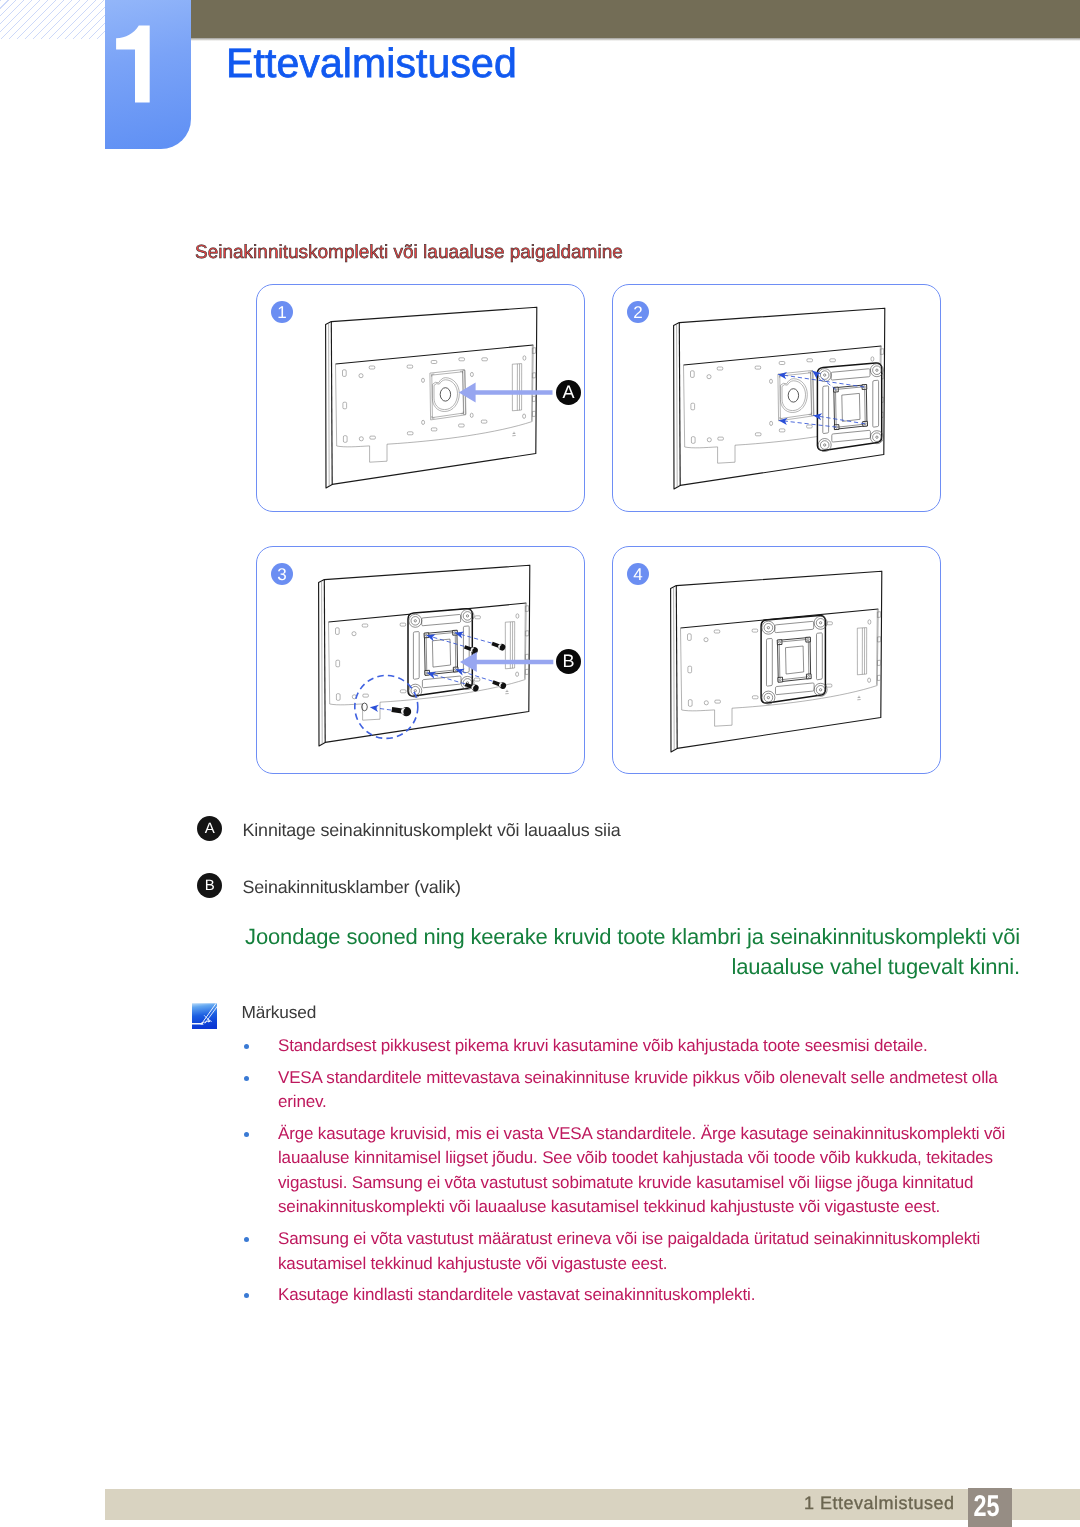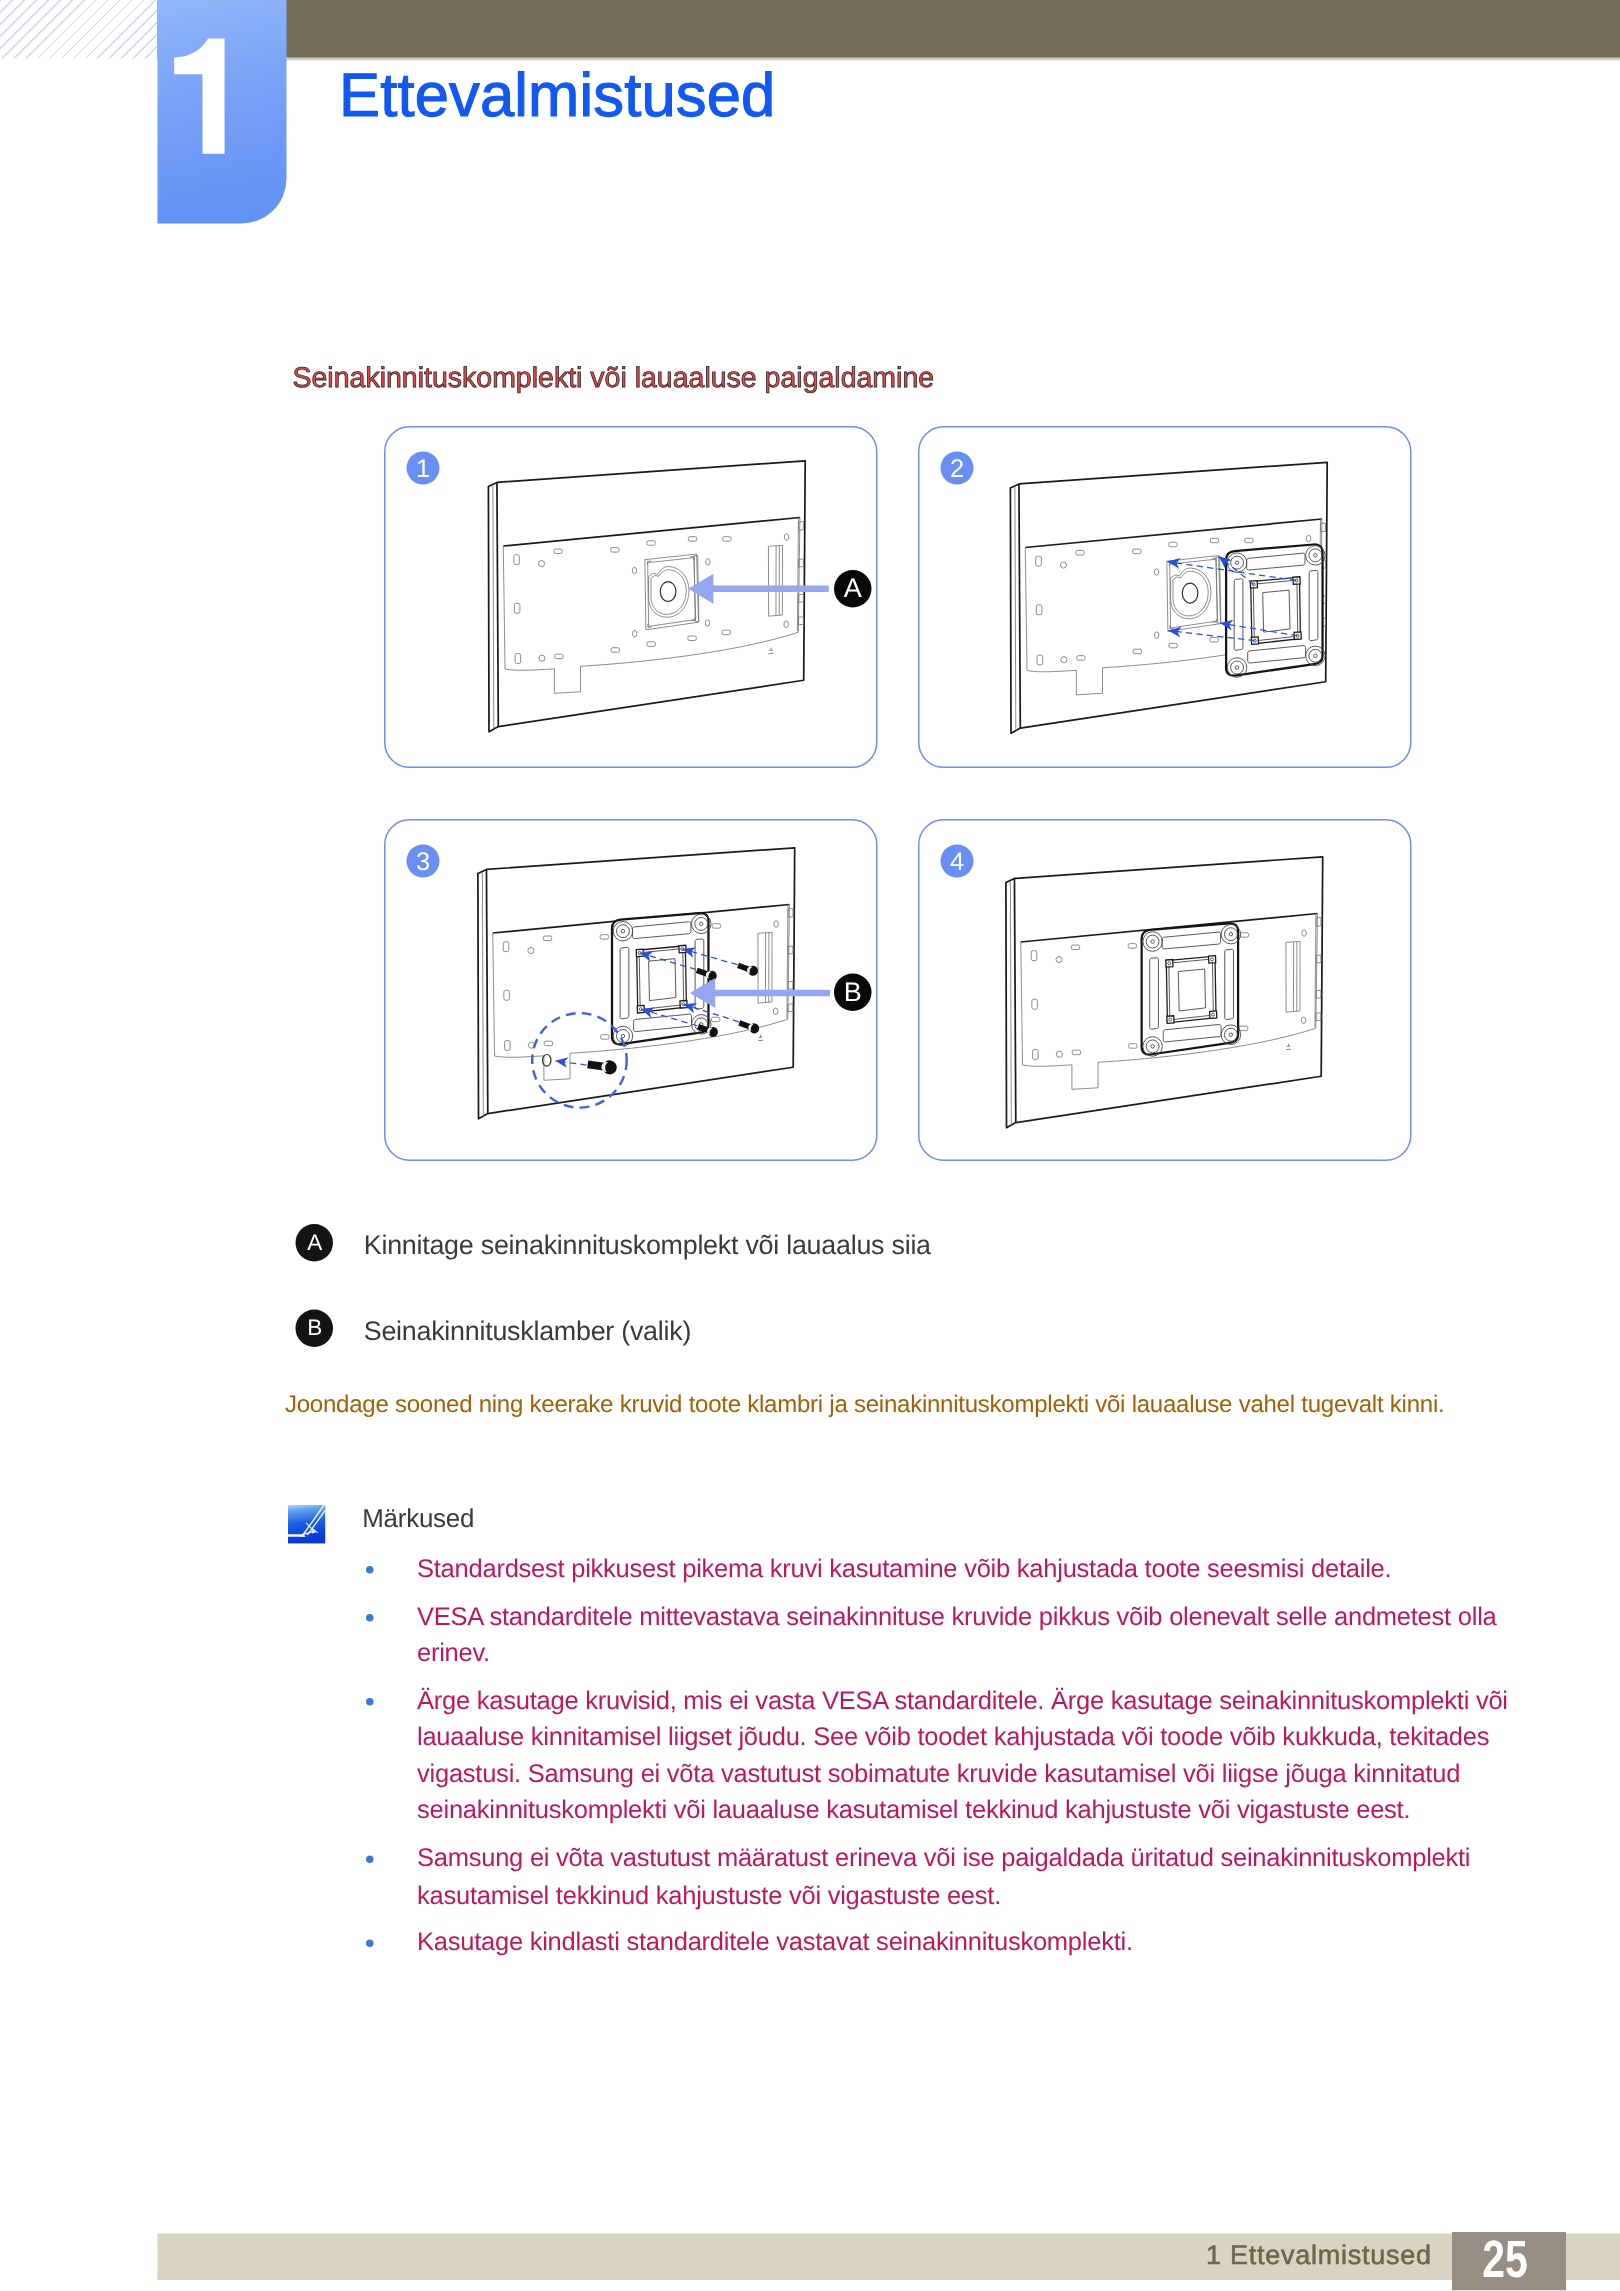--- a/index.html
+++ b/index.html
@@ -59,36 +59,36 @@
 
   
   .legend{position:absolute;font-size:17.9px;letter-spacing:-0.16px;color:#3a3a3a;}
   .leg-a{left:197px;top:816px;}
   .leg-b{left:197px;top:873px;}
   .leg-badge{position:absolute;left:0;top:0;width:25.4px;height:25.4px;border-radius:50%;background:#141414;
      color:#fff;font-size:15px;text-align:center;line-height:25.6px;}
   .leg-txt{position:absolute;left:45.5px;top:4px;white-space:nowrap;}
 
   
-  .para{position:absolute;left:190px;top:922px;width:830px;font-size:16px;letter-spacing:-0.16px;color:#a16207;line-height:29.6px;}
+  .para{position:absolute;left:190px;top:922px;width:830px;font-size:22px;letter-spacing:-0.16px;color:#15803d;line-height:29.6px;text-align:right;}
 
   
   .note-icon{position:absolute;left:192px;top:1002.5px;width:25px;height:26.5px;}
   .note-title{position:absolute;left:241.5px;top:1001.5px;font-size:17.3px;letter-spacing:-0.16px;color:#3a3a3a;}
   .notes{position:absolute;left:240px;top:1034px;width:770px;}
   .note-li{position:relative;font-size:17px;letter-spacing:-0.16px;color:#be185d;line-height:24.5px;margin-bottom:7.2px;padding-left:38px;}
   .note-li::before{content:"";position:absolute;left:4px;top:10px;width:5px;height:5px;border-radius:50%;
      background:#3a7ad4;}
 
   
   .ft-band{position:absolute;left:105px;top:1489px;width:975px;height:31px;background:#d9d3c1;}
   .ft-text{position:absolute;left:804px;top:1493px;font-size:18px;color:#6b6550;font-weight:400;
      -webkit-text-stroke:0.35px #6b6550;letter-spacing:0.5px;}
-  .ft-num{position:absolute;left:968px;top:1488px;width:76px;height:39px;background:#968d84;color:#fff;
-     font-size:35px;font-weight:700;text-align:center;line-height:37px;overflow:hidden;}
+  .ft-num{position:absolute;left:968px;top:1488px;width:44px;height:39px;background:#968d84;color:#fff;
+     font-size:30px;font-weight:700;text-align:center;line-height:37px;overflow:hidden;}
   .ft-num>span{display:inline-block;transform:scaleX(0.78) translateX(-4px);transform-origin:center;}
 </style>
 </head>
 <body>
 
 <div class="page">
 
   <div class="hatch"></div>
   <div class="hdr-band"></div>
   <div class="hdr-shadow"></div>

